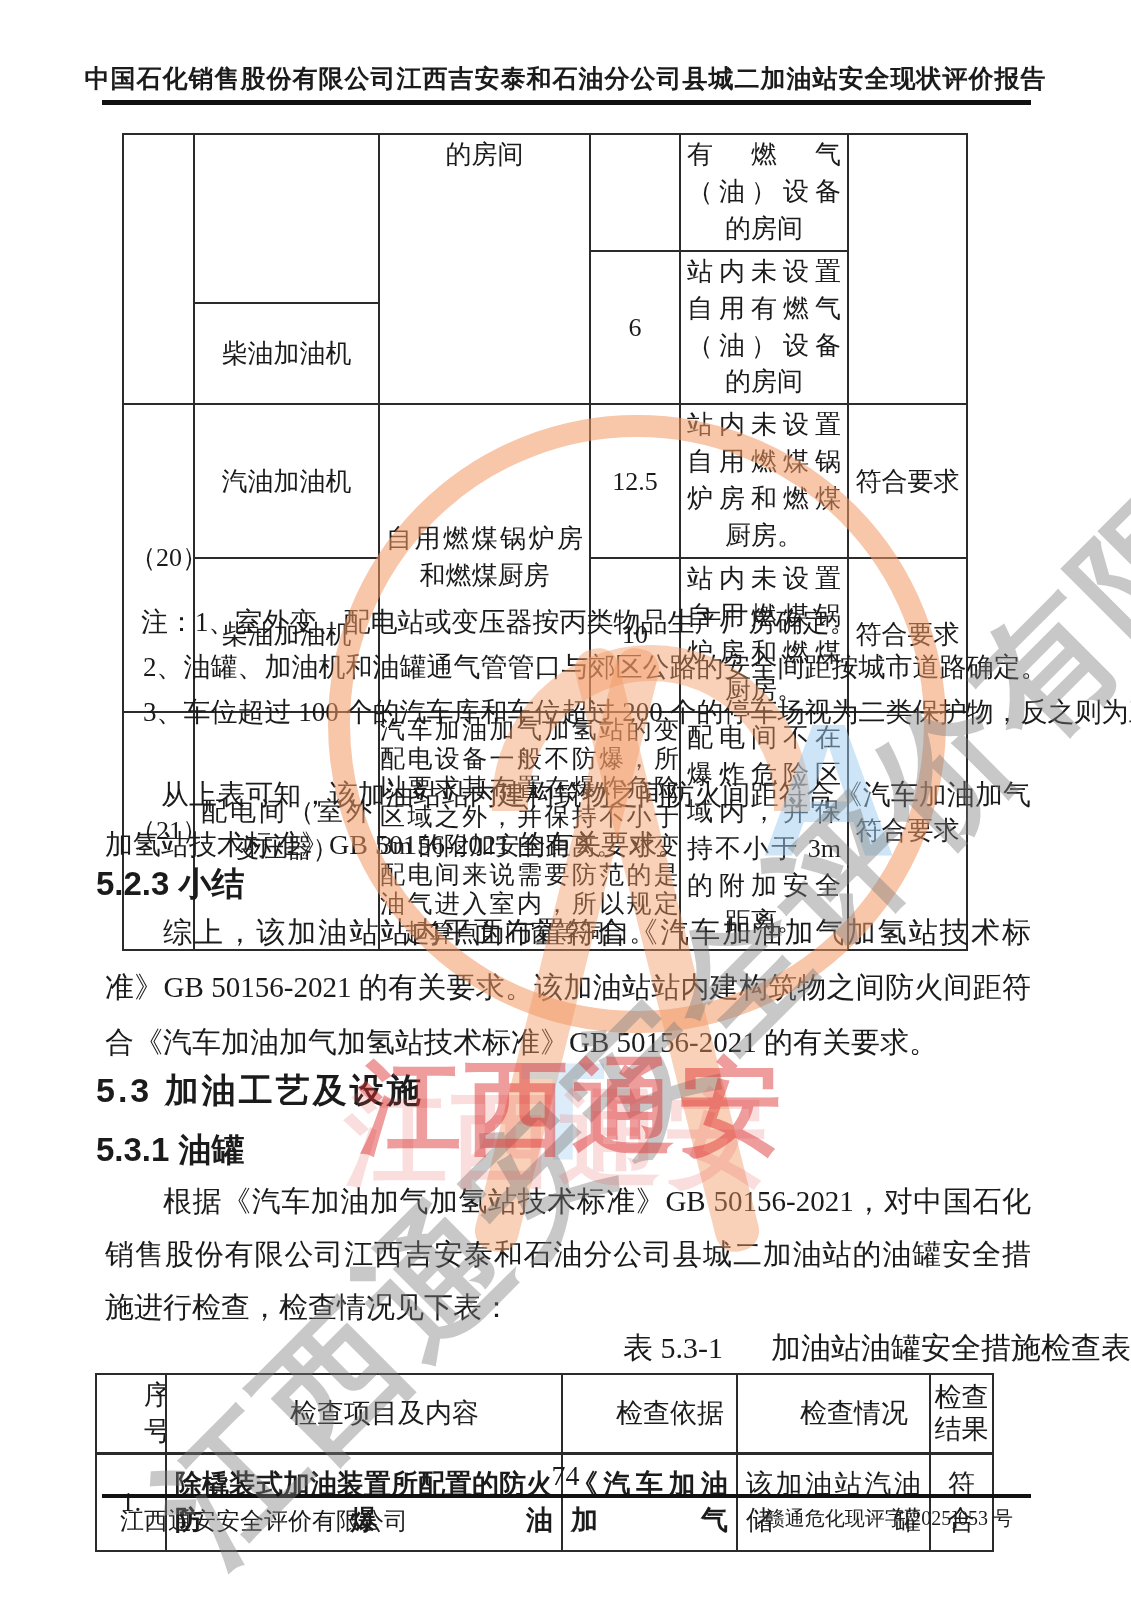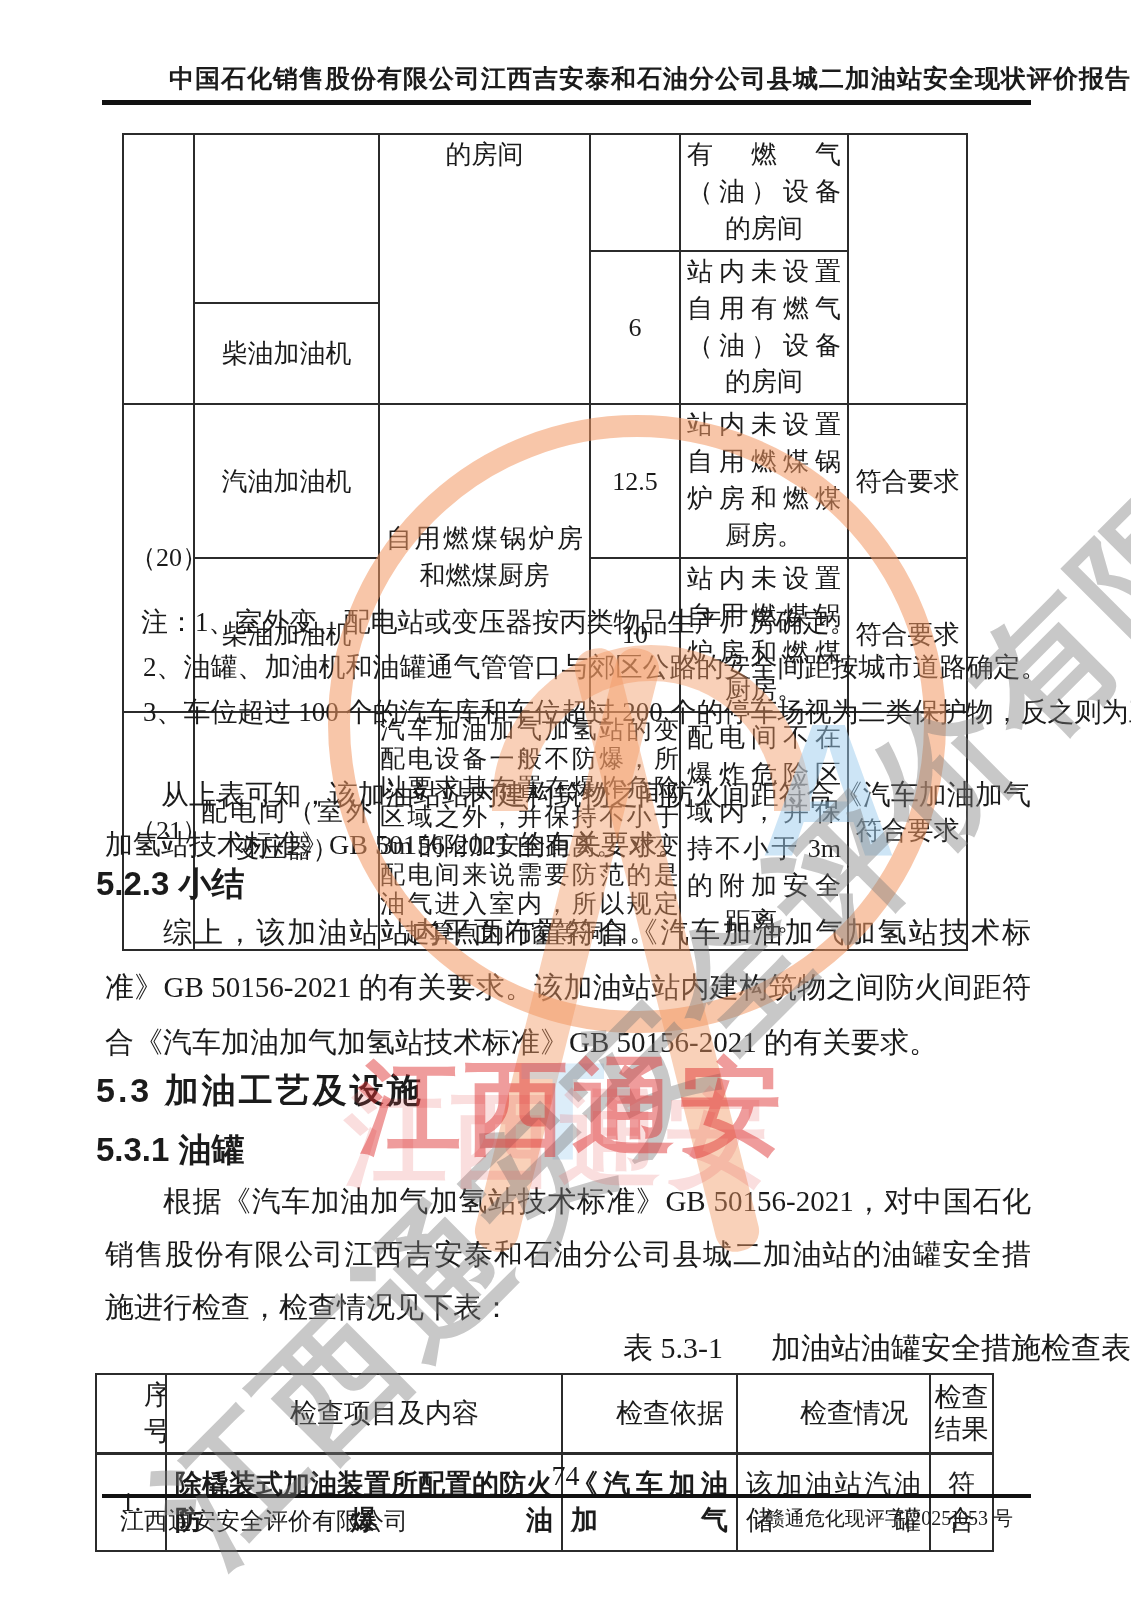--- a/index.html
+++ b/index.html
@@ -34,21 +34,21 @@
   .wm-red.echo{left:344px;top:1072px;color:rgba(230,90,90,0.20);}
   .wm-blue{
     position:absolute;font-family:"Liberation Sans","DejaVu Sans",sans-serif;
     font-weight:bold;color:rgba(156,203,238,0.50);
   }
   .wm-blue.a{left:760px;top:680px;font-size:190px;}
   .wm-blue.t{left:520px;top:1030px;font-size:140px;color:rgba(156,203,238,0.35);}
   
   .content{position:absolute;inset:0;z-index:2;}
   .doc-title{
-    position:absolute;top:62px;left:0;width:100%;text-align:right;
+    position:absolute;top:62px;left:0;width:100%;text-align:center;
     font-size:25px;font-weight:bold;letter-spacing:1px;
   }
   .rule{position:absolute;left:102px;width:929px;background:#111;}
   .rule.top{top:100px;height:5px;}
   .rule.bottom{top:1494px;height:4px;}
   table{border-collapse:collapse;table-layout:fixed;position:absolute;
     font-size:26px;line-height:1.35;}
   td,th{border:2px solid #2b2b2b;padding:2px 6px;text-align:center;vertical-align:middle;
     font-weight:normal;overflow:hidden;}
   .t1{left:122px;top:133px;width:844px;}

